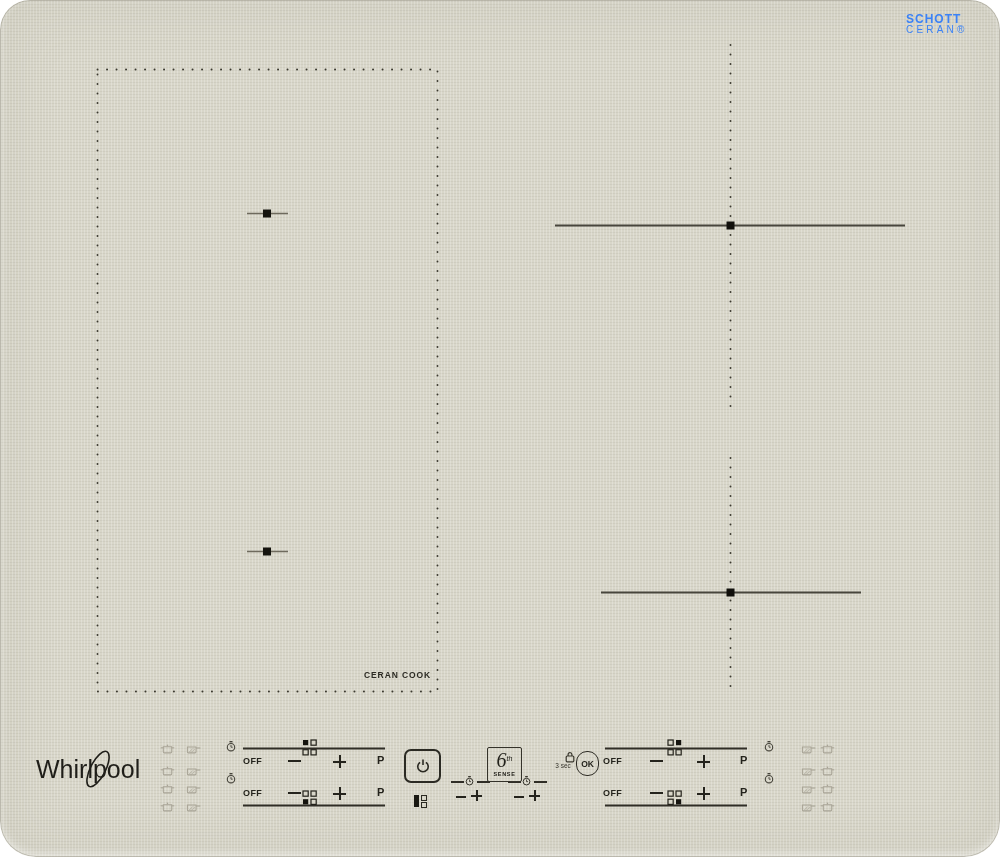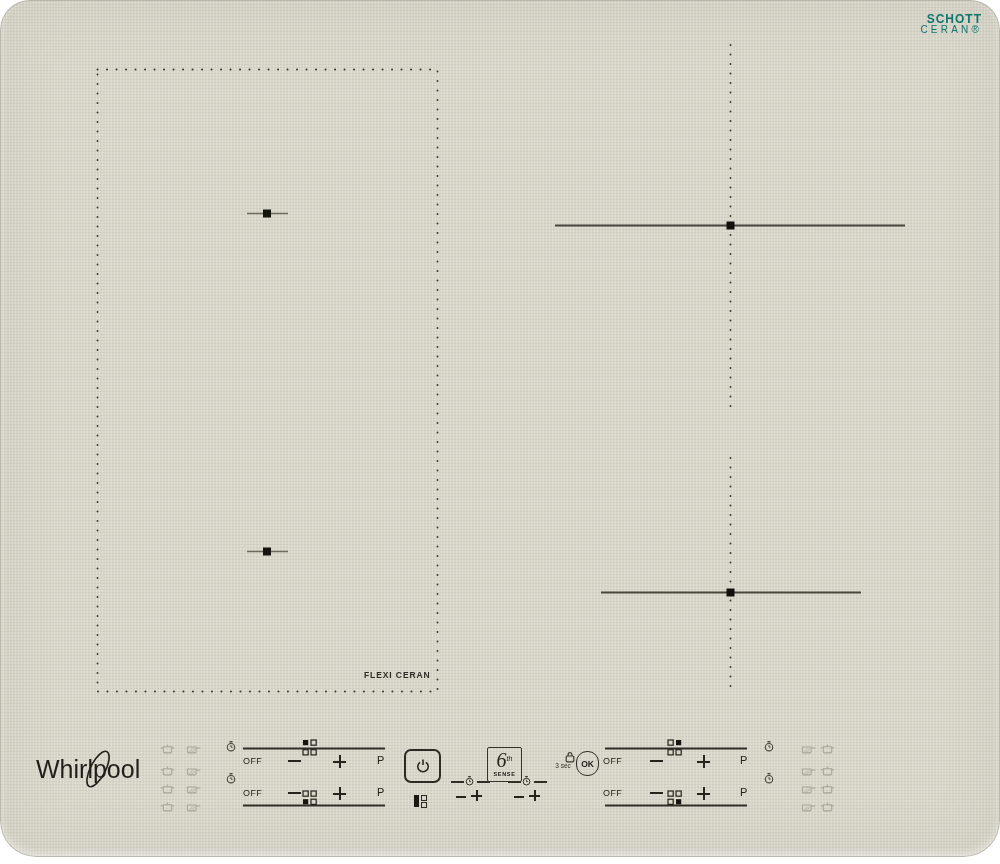--- a/index.html
+++ b/index.html
@@ -9,26 +9,26 @@
        border-radius:30px 30px 36px 36px;
        background-color:#d8d6c9;
        background-image:
          repeating-linear-gradient(90deg, rgba(255,255,255,.22) 0 1px, rgba(0,0,0,0) 1px 3px),
          repeating-linear-gradient(0deg, rgba(150,147,132,.14) 0 1px, rgba(0,0,0,0) 1px 3px);
        box-shadow: inset 0 0 0 1px rgba(156,153,139,.55),
                    inset 0 -3px 8px rgba(255,255,255,.55),
                    inset 0 0 60px rgba(120,116,98,.10);}
   .zones{position:absolute;left:0;top:0;pointer-events:none;}
   
-  .schott{position:absolute;right:18px;top:13px;width:76px;text-align:right;color:#0f766e;}
+  .schott{position:absolute;right:18px;top:13px;width:76px;text-align:left;color:#3b82f6;}
   .schott .l1{font-size:12px;font-weight:bold;letter-spacing:1px;line-height:12px;}
   .schott .l2{font-size:10px;letter-spacing:3.2px;line-height:10px;}
   .flexi-label{position:absolute;left:364px;top:670px;font-size:8.5px;font-weight:bold;
                letter-spacing:.9px;color:#2c2b24;}
-  .lbl{position:absolute;color:#24231c;font-weight:normal;}
+  .lbl{position:absolute;color:#24231c;font-weight:bold;}
   .off{font-size:9px;letter-spacing:.4px;}
   .pboost{font-size:11px;}
   .hbar{position:absolute;background:#24231c;height:2px;}
   .plus{position:absolute;width:13px;height:13px;color:#24231c;}
   .plus::before{content:"";position:absolute;left:0;top:5.5px;width:13px;height:2px;background:currentColor;}
   .plus::after{content:"";position:absolute;left:5.5px;top:0;width:2px;height:13px;background:currentColor;}
   .plus.sm{width:11px;height:11px;}
   .plus.sm::before{top:4.5px;width:11px;}
   .plus.sm::after{left:4.5px;height:11px;}
   .dash{position:absolute;background:#2f2d26;height:1.6px;width:13px;}
@@ -141,21 +141,21 @@
       <rect x="668" y="799.2" width="5.2" height="5.2" fill="#d8d6c9" stroke="#23221b" stroke-width="1.2"></rect>
       <rect x="676" y="799.2" width="5.2" height="5.2" fill="#15140f"></rect>
     </g>
   </svg>
 
   <div class="schott">
     <div class="l1">SCHOTT</div>
     <div class="l2">CERAN®</div>
   </div>
 
-  <div class="flexi-label">FLEXI CERAN</div>
+  <div class="flexi-label">CERAN COOK</div>
 
   <svg class="icn" style="left:36px;top:750px" width="110" height="42">
     <text x="0" y="28" font-family="Liberation Sans, sans-serif" font-size="25" fill="#1f1e19">Whirlpool</text>
     <ellipse cx="62" cy="19" rx="7.5" ry="19.5" fill="none" stroke="#1f1e19" stroke-width="1.6" transform="rotate(27 62 19)"></ellipse>
   </svg>
 
   <svg class="icn pot-icon" style="left:160px;top:742px" width="15" height="12">
       <use href="#ic-pot"></use>
     </svg>
   <svg class="icn pot-icon" style="left:186px;top:742px" width="15" height="12">

